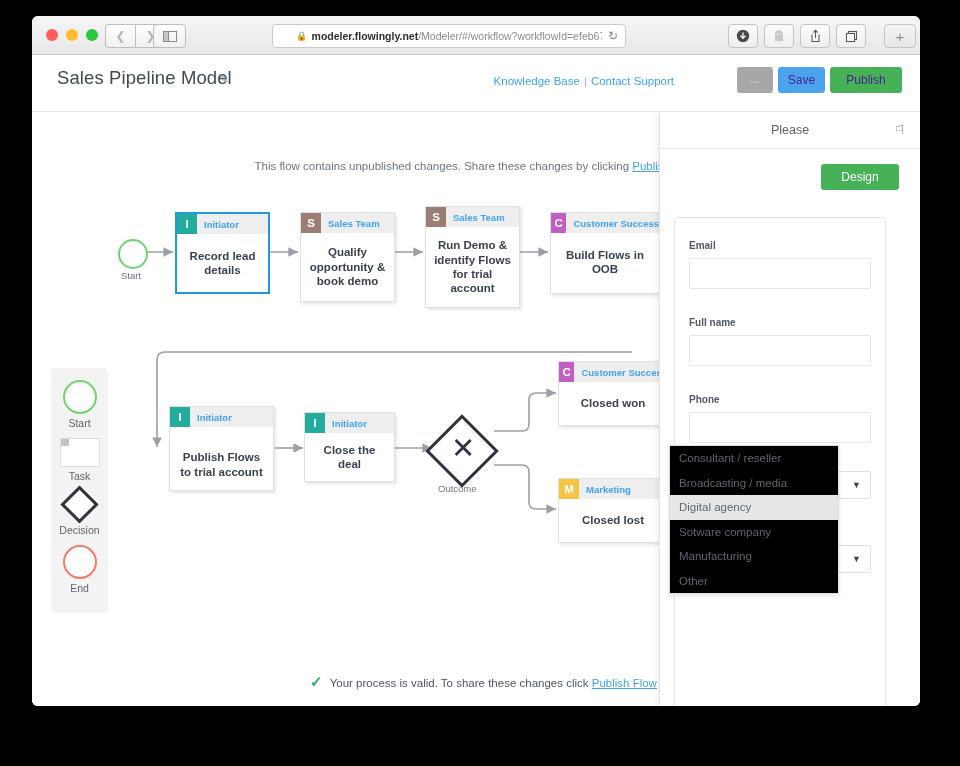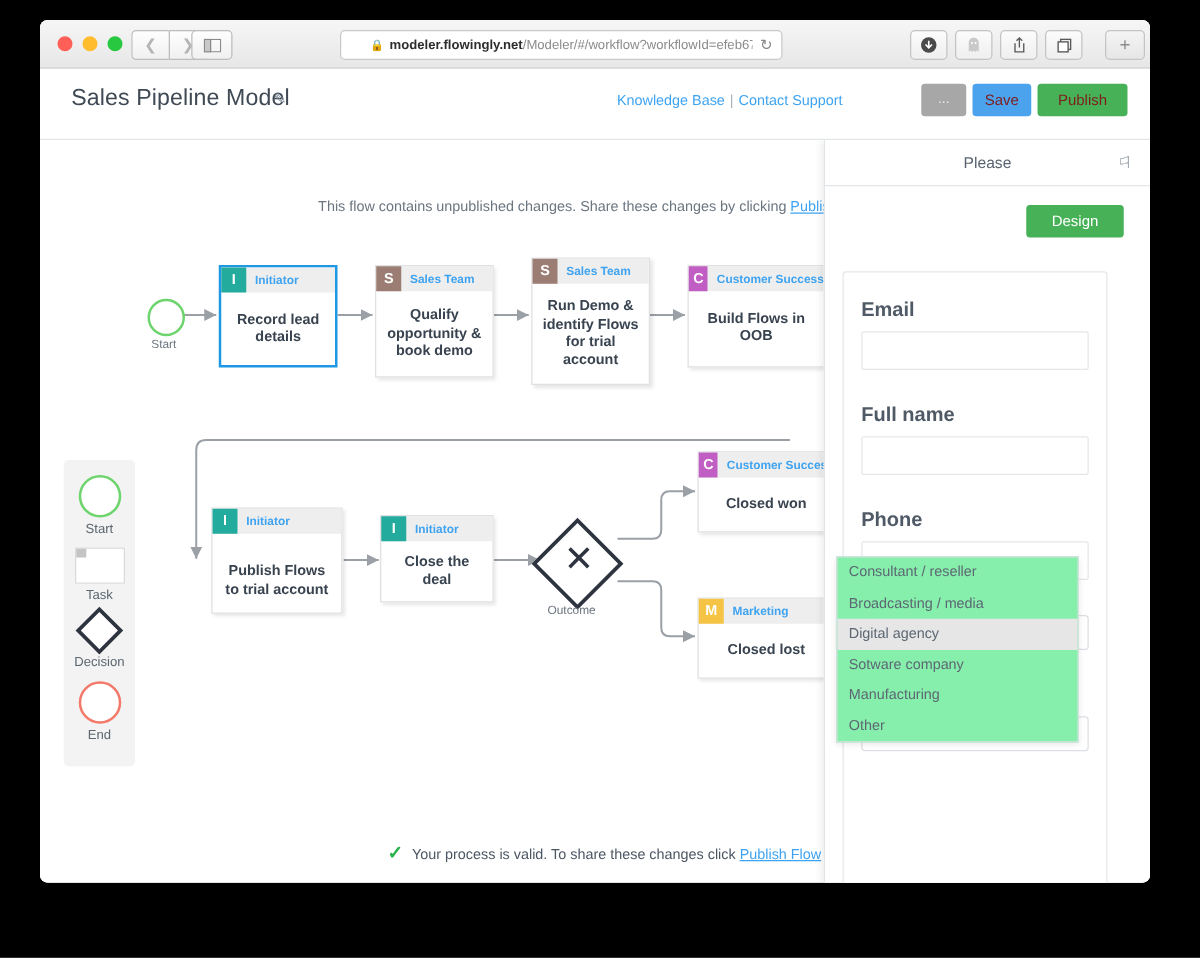--- a/index.html
+++ b/index.html
@@ -185,21 +185,21 @@
   }
   .header-links a { color: #3ea3f0; text-decoration: none; }
   .header-links .sep { color: #a9b2ba; margin: 0 4px; }
 
   .hdr-btn {
     position: absolute;
     top: 12px;
     height: 26px;
     border: none;
     border-radius: 3px;
-    color: #7f1d1d;
+    color: #4c1d95;
     font-size: 12px;
     font-family: "Liberation Sans", sans-serif;
     cursor: pointer;
   }
   .btn-more { right: 147px; width: 36px; background: #a7a7a7; color: #eaeaea; font-size: 11px; padding-bottom:3px;}
   .btn-save { right: 95px; width: 47px; background: #4aa3ec; }
   .btn-publish { right: 18px; width: 72px; background: #47b157; }
 
   
   .workspace {
@@ -432,21 +432,21 @@
     width: 212px;
     height: 520px;
     background: #fff;
     border: 1px solid #e4e7ea;
     border-radius: 3px;
     box-sizing: border-box;
     padding: 22px 14px 0;
   }
   .field { margin-bottom: 28px; }
   .field-label {
-    font-size: 16px;
+    font-size: 10px;
     font-weight: bold;
     color: #4f5a66;
     margin-bottom: 7px;
   }
   .field-input {
     height: 29px;
     border: 1px solid #e4e7ea;
     border-radius: 2px;
     background: #fff;
   }
@@ -462,22 +462,22 @@
     font-size: 11.5px;
     color: #5c6773;
     box-sizing: border-box;
   }
   .caret { font-size: 9px; color: #3c4653; }
 
   .dropdown {
     position: absolute;
     left: 9px;
     top: 333px;
-    width: 194px;
-    background: #86efac;
+    width: 170px;
+    background: #000000;
     border: 1px solid #dcdfe3;
     box-shadow: 0 2px 5px rgba(0,0,0,0.10);
     z-index: 30;
     box-sizing: border-box;
   }
   .dd-item {
     height: 24.5px;
     display: flex;
     align-items: center;
     padding-left: 9px;

